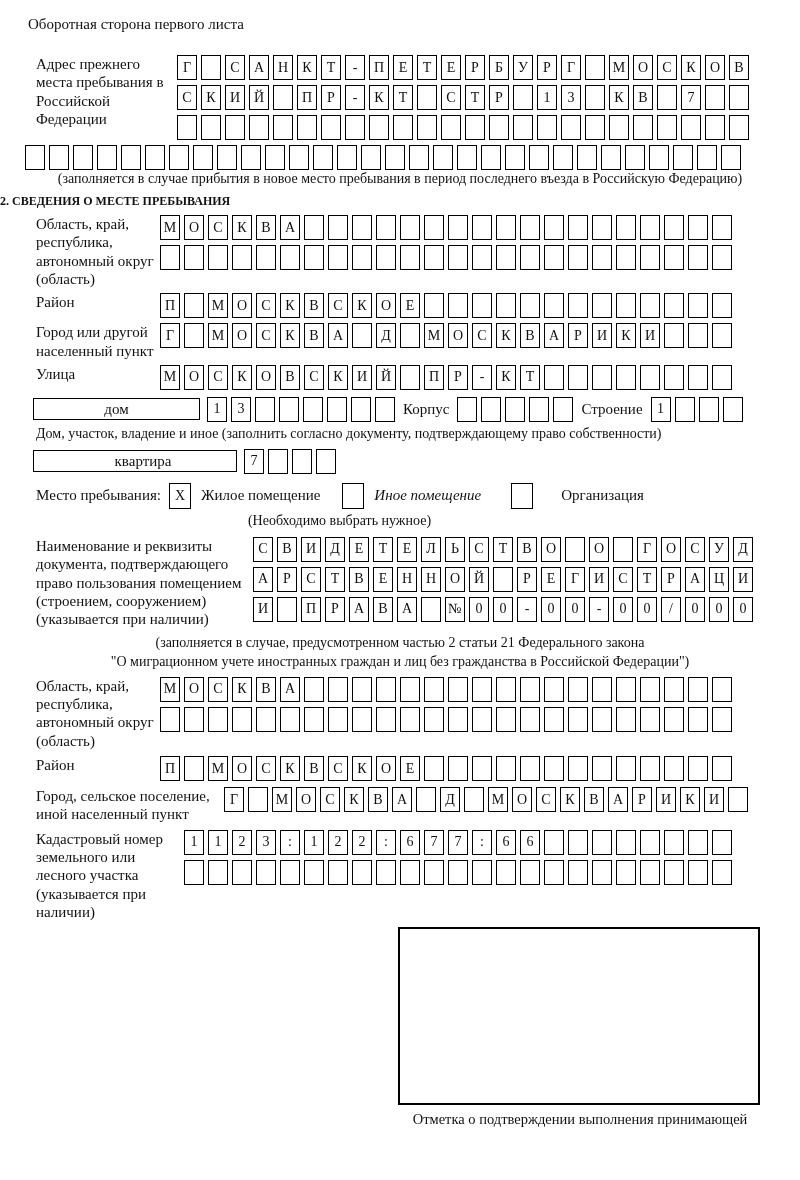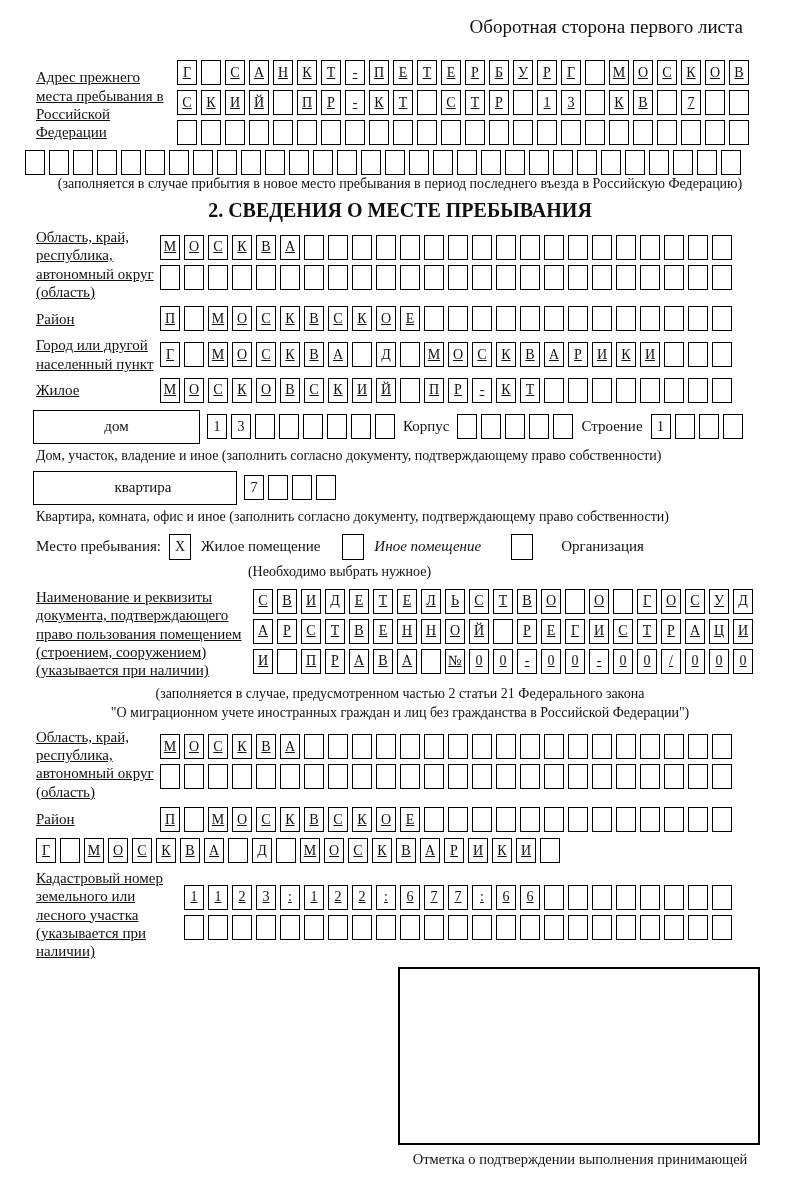--- a/index.html
+++ b/index.html
@@ -1,43 +1,43 @@
 <!DOCTYPE html>
 <html><head>
 <meta charset="utf-8">
 <style>
   * { margin:0; padding:0; box-sizing:border-box; }
   html,body { width:800px; height:1180px; background:#ffffff; overflow:hidden;
     font-family:"Liberation Serif","DejaVu Serif",serif; color:#111; }
   .page { position:relative; width:800px; height:1180px; padding-top:16px; }
 
-  .hdr-note { text-align:right; padding-right:57px; font-size:19px; }
-
-  .frow { display:flex; align-items:center;text-decoration:underline; }
+  .hdr-note { padding-right:57px; font-size:15px;padding-left:28px; }
+
+  .frow { display:flex; align-items:flex-start; }
   .lbl { font-size:15px; line-height:1.22; }
   .boxcol > .boxrow { margin-bottom:5px; }
   .boxrow { display:flex; }
   .cbox { width:20px; height:25px; border:1.5px solid #000; margin-right:4px;
     display:inline-flex; align-items:center; justify-content:center;
     font-size:14px; flex:0 0 auto; background:#fff; }
   .caption { font-size:14px; text-align:center; line-height:1.3; }
-  .h-bold { font-weight:bold; font-size:20px; text-align:center; }
+  .h-bold { font-weight:bold; font-size:12px; }
 
   .prev-grid { margin-left:36px; margin-top:22px; }
   .prev-grid .lbl { width:141px; flex:0 0 141px; }
   .fullrow { margin-left:25px; margin-top:0px; }
 
   .sec-title { margin-top:6px; }
 
   .f2 { margin-left:36px; margin-top:6px; }
   .f2 .lbl { width:124px; flex:0 0 124px; }
   .mt5 { margin-top:5px; }
 
   .house-row { display:flex; align-items:center; margin-left:33px; margin-top:7px; }
-  .bigbox { border:1.5px solid #000; height:34px; display:flex; align-items:center;
+  .bigbox { border:1.5px solid #000; height:22px; display:flex; align-items:center;
     justify-content:center; font-size:15px; flex:0 0 auto; }
   .bb-dom { width:167px; margin-right:7px; }
   .bb-kv { width:204px; margin-right:7px;padding-left:16px; }
   .inline-lbl { font-size:15px; margin:0 8px 0 4px; }
 
   .note-left { text-align:left; margin-left:36px; margin-top:4px; font-size:14px; }
 
   .stay-row { display:flex; align-items:center; margin-left:36px; margin-top:9px; }
   .stay-row .txt { font-size:15px; }
   .chk { width:22px; height:26px; margin:0; }
@@ -298,21 +298,21 @@
         <span class="cbox">И</span>
         <span class="cbox">К</span>
         <span class="cbox">И</span>
         <span class="cbox"></span>
         <span class="cbox"></span>
         <span class="cbox"></span>
       </div>
   </div>
 
   <div class="frow f2 mt5">
-    <div class="lbl">Жилое</div>
+    <div class="lbl">Улица</div>
     <div class="boxrow">
         <span class="cbox">М</span>
         <span class="cbox">О</span>
         <span class="cbox">С</span>
         <span class="cbox">К</span>
         <span class="cbox">О</span>
         <span class="cbox">В</span>
         <span class="cbox">С</span>
         <span class="cbox">К</span>
         <span class="cbox">И</span>
@@ -366,21 +366,20 @@
 
   <div class="house-row">
     <div class="bigbox bb-kv">квартира</div>
     <div class="boxrow">
         <span class="cbox">7</span>
         <span class="cbox"></span>
         <span class="cbox"></span>
         <span class="cbox"></span>
       </div>
   </div>
-  <div class="note-left">Квартира, комната, офис и иное (заполнить согласно документу, подтверждающему право собственности)</div>
 
   <div class="stay-row">
     <span class="txt">Место пребывания:</span>
     <span class="cbox chk" style="margin-left:8px;">X</span>
     <span class="txt" style="margin-left:10px;">Жилое помещение</span>
     <span class="cbox chk" style="margin-left:22px;"></span>
     <span class="txt" style="margin-left:10px;font-style:italic;">Иное помещение</span>
     <span class="cbox chk" style="margin-left:30px;"></span>
     <span class="txt" style="margin-left:28px;">Организация</span>
   </div>
@@ -546,20 +545,21 @@
         <span class="cbox"></span>
         <span class="cbox"></span>
         <span class="cbox"></span>
         <span class="cbox"></span>
         <span class="cbox"></span>
         <span class="cbox"></span>
       </div>
   </div>
 
   <div class="frow f3 mt5 city2">
+    <div class="lbl">Город, сельское поселение, иной населенный пункт</div>
     <div class="boxrow">
         <span class="cbox">Г</span>
         <span class="cbox"></span>
         <span class="cbox">М</span>
         <span class="cbox">О</span>
         <span class="cbox">С</span>
         <span class="cbox">К</span>
         <span class="cbox">В</span>
         <span class="cbox">А</span>
         <span class="cbox"></span>

